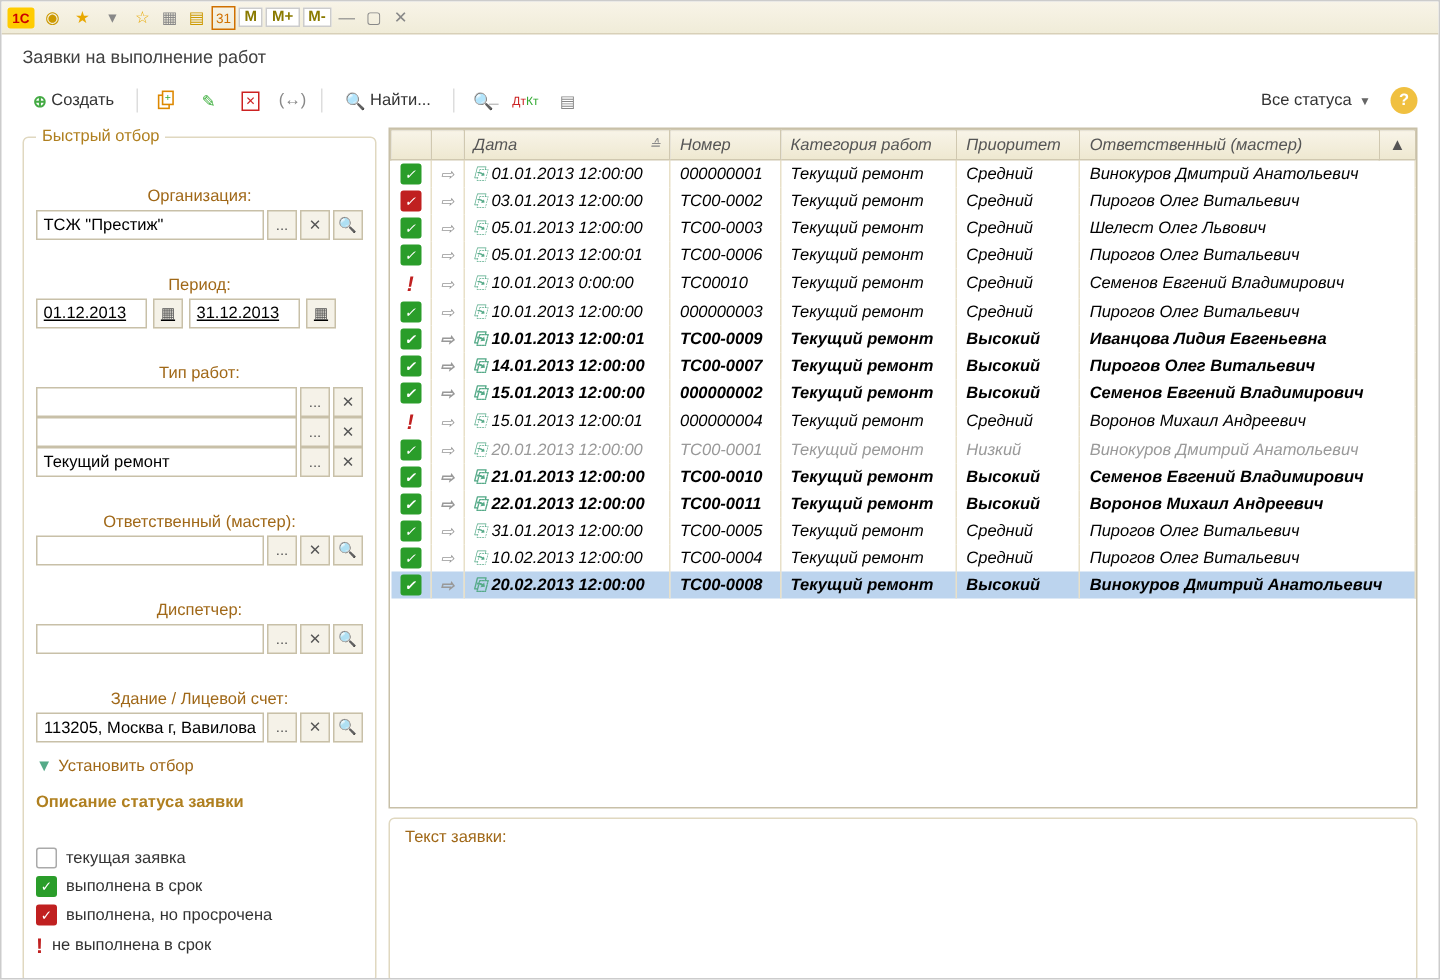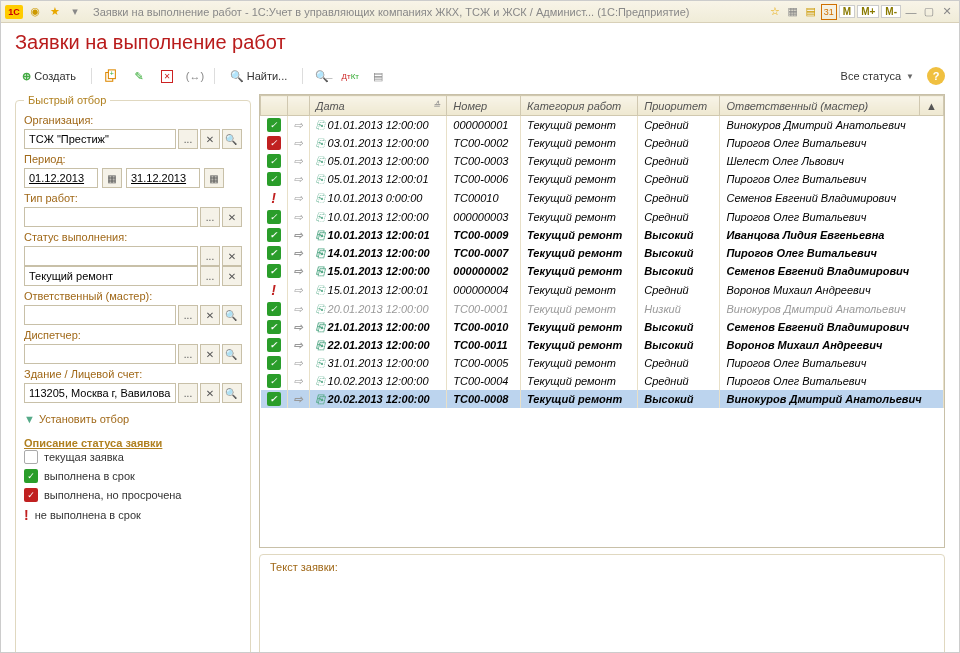--- a/index.html
+++ b/index.html
@@ -5,41 +5,41 @@
   * { box-sizing: border-box; margin: 0; padding: 0; }
   body { font-family: Arial, sans-serif; font-size: 11px; background: #fff; width: 960px; height: 653px; overflow: hidden; border: 1px solid #ccc; }
   
   .titlebar { height: 22px; background: linear-gradient(#f8f4e8, #f0ecd8); border-bottom: 1px solid #d8d0b8; display: flex; align-items: center; padding: 0 4px; gap: 4px; }
   .titlebar .tb-icon { width: 16px; height: 16px; display: flex; align-items: center; justify-content: center; font-size: 11px; }
   .titlebar .app-logo { background: #ffcc00; border-radius: 2px; color: #c00; font-weight: bold; width: 18px; height: 14px; font-size: 9px; }
   .titlebar .title-text { flex: 1; color: #888; font-size: 11px; padding-left: 6px; white-space: nowrap; overflow: hidden; text-overflow: ellipsis; }
   .titlebar .right-icons { display: flex; gap: 2px; align-items: center; }
   .titlebar .mem-btn { background: #fff; border: 1px solid #ccc; padding: 0 3px; font-size: 10px; color: #8a7a00; font-weight: bold; }
   
-  .page-title { padding: 8px 14px; color: #b91c1c; font-size: 20px; }
+  .page-title { padding: 8px 14px; color: #404040; font-size: 12px; }
   
   .toolbar { padding: 4px 14px 8px; display: flex; align-items: center; gap: 6px; }
   .toolbar .btn { display: flex; align-items: center; gap: 3px; padding: 2px 6px; border: 1px solid transparent; border-radius: 3px; cursor: pointer; color: #333; }
   .toolbar .sep { width: 1px; height: 16px; background: #ddd; margin: 0 2px; }
   .toolbar .spacer { flex: 1; }
   .toolbar .icon-only { width: 22px; height: 20px; display: flex; align-items: center; justify-content: center; cursor: pointer; border: 1px solid transparent; border-radius: 3px; }
   
   .main-area { display: flex; padding: 0 14px 10px; gap: 8px; height: 580px; }
   
   .filter-panel { width: 228px; border: 1px solid #e0d8c0; border-radius: 4px; padding: 4px 8px 8px; background: #fff; }
   .filter-panel legend { color: #b08020; padding: 0 4px; font-size: 11px; }
   fieldset.filter-panel { border: 1px solid #e0d8c0; }
-  .filter-label { color: #a06818; margin-top: 4px; margin-bottom: 3px; }
+  .filter-label { color: #a06818; margin-top: 24px; margin-bottom: 3px; text-align: center; }
   .input-row { display: flex; align-items: center; gap: 2px; }
   .text-input { flex: 1; border: 1px solid #c8c0a8; height: 20px; padding: 0 4px; font-size: 11px; background: #fff; }
   .btn-sq { width: 20px; height: 20px; border: 1px solid #c8c0a8; background: #f5f2e8; display: flex; align-items: center; justify-content: center; cursor: pointer; font-size: 10px; color: #555; }
   .date-row { display: flex; gap: 4px; text-decoration: underline; }
   .date-row .text-input { width: 74px; flex: none; }
   .link-btn { display: flex; align-items: center; gap: 4px; color: #a06818; margin-top: 10px; cursor: pointer; }
-  .legend-title { color: #b08020; font-weight: bold; margin-top: 12px; margin-bottom: 1px; text-decoration: underline; }
+  .legend-title { color: #b08020; font-weight: bold; margin-top: 12px; margin-bottom: 24px; }
   .legend-row { display: flex; align-items: center; gap: 6px; margin-bottom: 5px; color: #333; }
   .status-sq { width: 14px; height: 14px; border-radius: 2px; display: flex; align-items: center; justify-content: center; font-size: 9px; color: #fff; }
   .sq-white { background: #fff; border: 1px solid #aaa; }
   .sq-green { background: #2a9d2a; }
   .sq-red { background: #c02020; }
   .sq-excl { color: #c02020; font-weight: bold; font-size: 14px; }
   
   .right-area { flex: 1; display: flex; flex-direction: column; gap: 6px; }
   
   .grid { border: 1px solid #c8c0a8; flex: 1; overflow: auto; }
@@ -62,21 +62,20 @@
   svg.ic { width: 14px; height: 14px; }
 </style>
 </head>
 <body>
 
 <div class="titlebar">
   <div class="tb-icon app-logo">1C</div>
   <div class="tb-icon" style="color:#c90">◉</div>
   <div class="tb-icon" style="color:#e8a800">★</div>
   <div class="tb-icon" style="color:#888">▾</div>
-  <div class="title-text">Заявки на выполнение работ - 1С:Учет в управляющих компаниях ЖКХ, ТСЖ и ЖСК / Админист... (1С:Предприятие)</div>
   <div class="right-icons">
     <div class="tb-icon" style="color:#e8a800">☆</div>
     <div class="tb-icon" style="color:#888">▦</div>
     <div class="tb-icon" style="color:#c90">▤</div>
     <div class="tb-icon" style="color:#d07000;font-size:9px;border:1px solid #d07000;padding:1px 2px">31</div>
     <div class="mem-btn">M</div>
     <div class="mem-btn">M+</div>
     <div class="mem-btn">M-</div>
     <div class="tb-icon" style="color:#888">—</div>
     <div class="tb-icon" style="color:#888">▢</div>
@@ -151,21 +150,20 @@
       <div class="btn-sq">▦</div>
     </div>
 
     <div class="filter-label">Тип работ:</div>
     <div class="input-row">
       <input type="text" class="text-input" value="" style="">
       <div class="btn-sq">...</div>
       <div class="btn-sq">✕</div>
     </div>
 
-    <div class="filter-label">Статус выполнения:</div>
     <div class="input-row">
       <input type="text" class="text-input" value="" style="">
       <div class="btn-sq">...</div>
       <div class="btn-sq">✕</div>
     </div>
 
     <div class="input-row">
       <input type="text" class="text-input" value="Текущий ремонт" style="">
       <div class="btn-sq">...</div>
       <div class="btn-sq">✕</div>

